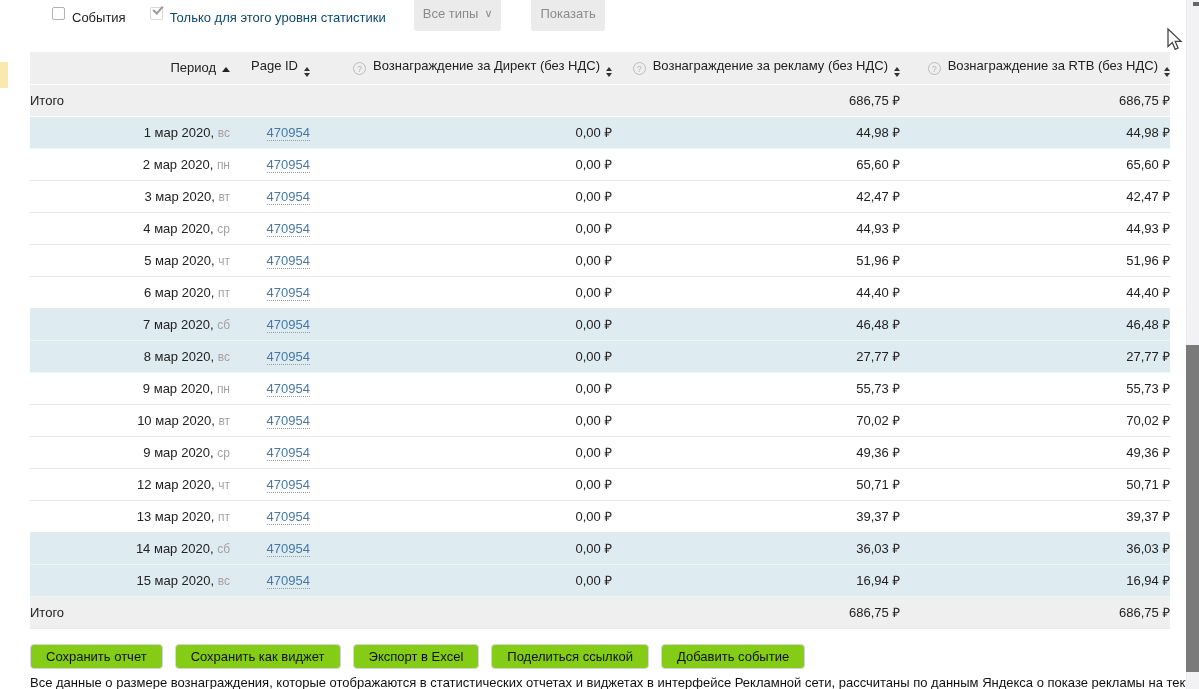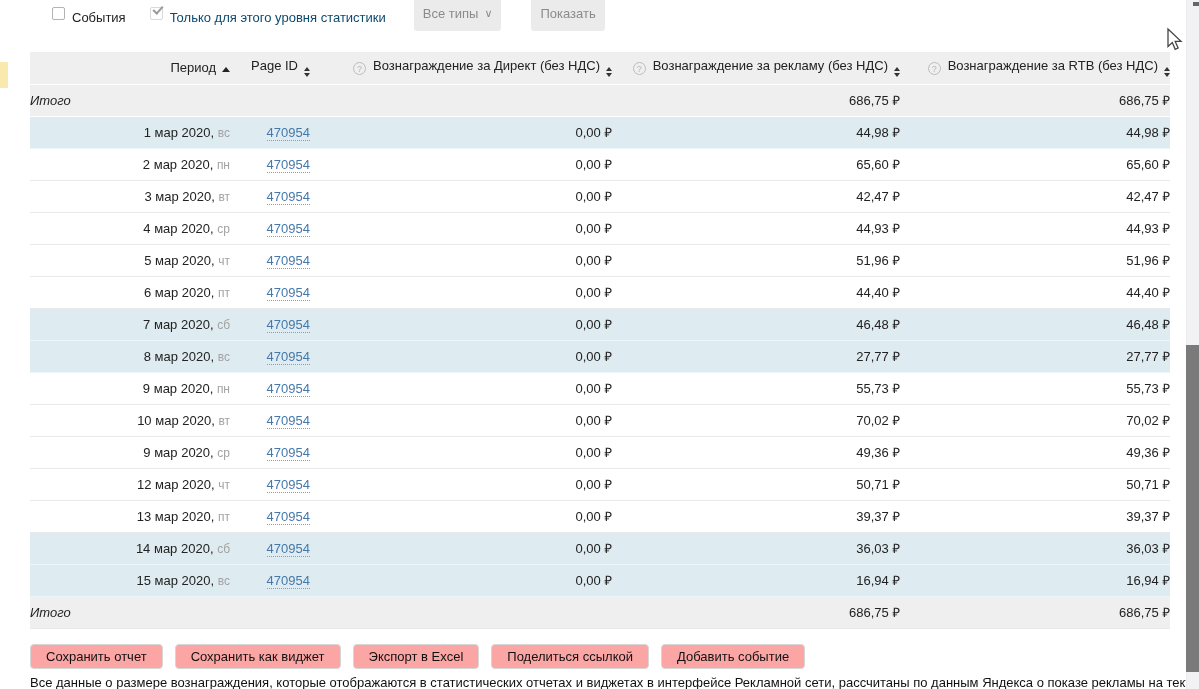--- a/index.html
+++ b/index.html
@@ -38,38 +38,38 @@
   tbody tr { background:#fff; border-bottom:1px solid #e9e9e9; }
   tbody tr.weekend { background:#deebf1; border-bottom-color:#eef5f8; }
   tbody tr.total { background:#efefef; border-bottom-color:#fff; }
   tbody tr.total:last-child { border-bottom-color:#e9e9e9; }
 
   .c-period  { text-align:right; padding-right:5px; }
   th.c-period { padding-right:20px; }
   .c-pageid  { text-align:right; padding-right:10px; }
   .c-money   { text-align:right; padding-right:14px; }
   th.c-money { padding-right:8px; }
-  .c-totallabel { text-align:left; padding-left:28px;font-style:italic; }
+  .c-totallabel { text-align:left; padding-left:28px; }
 
   .dow { color:#a3a3a3; font-size:12px; }
   a.pid { color:#4579ab; text-decoration:none; border-bottom:1px dotted #7ba3c6; cursor:pointer; }
 
   .tri-up { display:inline-block; width:0; height:0; margin-left:6px;
     border-left:4px solid transparent; border-right:4px solid transparent; border-bottom:5px solid #222; }
   .sort-both { display:inline-flex; flex-direction:column; gap:2px; margin-left:6px; vertical-align:-1px; }
   .sort-both i { display:block; width:0; height:0; border-left:3.5px solid transparent; border-right:3.5px solid transparent; }
   .sort-both i.u { border-bottom:4px solid #333; }
   .sort-both i.d { border-top:4px solid #333; }
 
   .qicon { display:inline-block; width:13px; height:13px; border:1px solid #bcbcbc; border-radius:50%;
     color:#b5b5b5; font-size:9px; line-height:12px; text-align:center; margin-right:7px; vertical-align:-2px; }
 
   
   .actions { position:absolute; top:644px; left:30px; display:flex; gap:12px; }
-  .action-btn { background:#fca5a5; border:1px solid #d6d6d6; border-radius:4px; height:25px; padding:0 15px;
+  .action-btn { background:#84cc16; border:1px solid #d6d6d6; border-radius:4px; height:25px; padding:0 15px;
     font-size:13px; font-family:inherit; color:#111; display:inline-flex; align-items:center; }
 
   .footer-note { position:absolute; top:675px; left:30px; width:1145px; font-size:13px; color:#111; white-space:nowrap; }
 
   
   .scroll-track { position:absolute; right:0; top:0; width:13px; height:689px; background:#f2f2f4; border-left:1px solid #ebebeb; }
   .scroll-thumb { position:absolute; right:0; top:345px; width:13px; height:327px; background:#7a7a7a; }
   .corner-tick { position:absolute; right:0; top:2px; width:6px; height:4px; background:#666; }
 
   .cursor { position:absolute; left:1163px; top:27px; pointer-events:none; }

